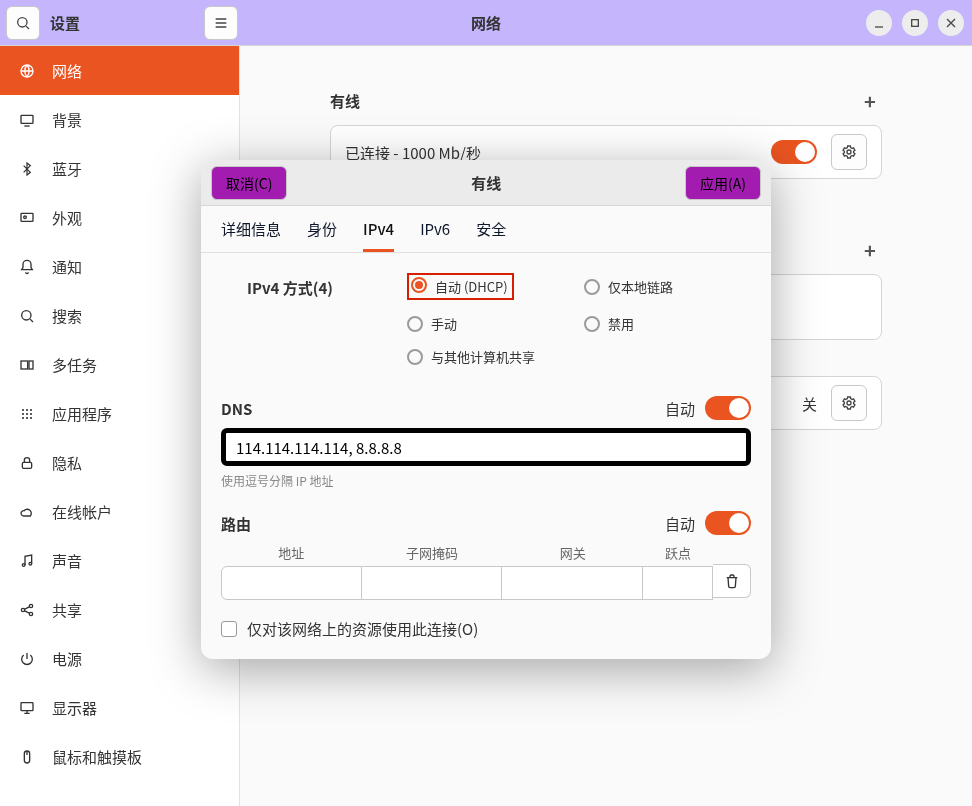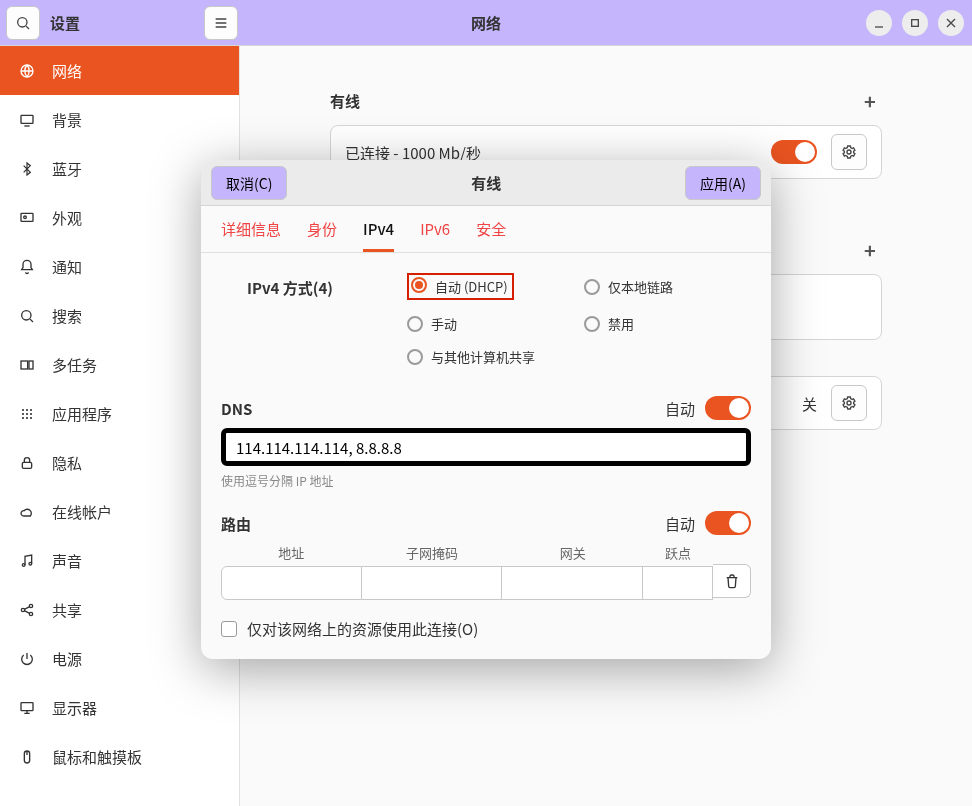--- a/index.html
+++ b/index.html
@@ -67,26 +67,26 @@
     .dialog {
       position: absolute; left: 201px; top: 160px; width: 570px;
       background: #fafafa; border-radius: 12px; box-shadow: 0 10px 50px rgba(0,0,0,0.35);
       overflow: hidden;
     }
     .dlg-header {
       height: 46px; background: #ebebeb; display: flex; align-items: center; justify-content: space-between;
       padding: 0 10px; border-bottom: 1px solid #d5d5d5;
     }
     .dlg-btn {
-      padding: 6px 14px; border: 1px solid #c8c8c8; border-radius: 6px; background: #c4b5fd; font-size: 14px;
+      padding: 6px 14px; border: 1px solid #c8c8c8; border-radius: 6px; background: #a21caf; font-size: 14px;
     }
     .dlg-title { font-weight: 600; font-size: 15px; }
 
     .dlg-tabs { display: flex; gap: 26px; padding: 12px 20px 0 20px; border-bottom: 1px solid #e0e0e0; }
-    .dlg-tab { padding-bottom: 10px; font-size: 15px; color: #ef4444; }
+    .dlg-tab { padding-bottom: 10px; font-size: 15px; color: #0f172a; }
     .dlg-tab.active { color: #111; border-bottom: 3px solid #e95420; font-weight: 500; }
 
     .dlg-body { padding: 20px; }
 
     .method-row { display: flex; margin-bottom: 30px; margin-left: 26px; }
     .method-label { width: 160px; font-weight: 600; padding-top: 4px; }
     .method-grid { flex: 1; display: grid; grid-template-columns: 1fr 1fr; row-gap: 14px; column-gap: 10px; }
     .radio { display: flex; align-items: center; gap: 8px; font-size: 13px; }
     .rb { width: 16px; height: 16px; border: 2px solid #9a9a9a; border-radius: 50%; position: relative; flex-shrink: 0; }
     .rb.sel { border-color: #e95420; }

